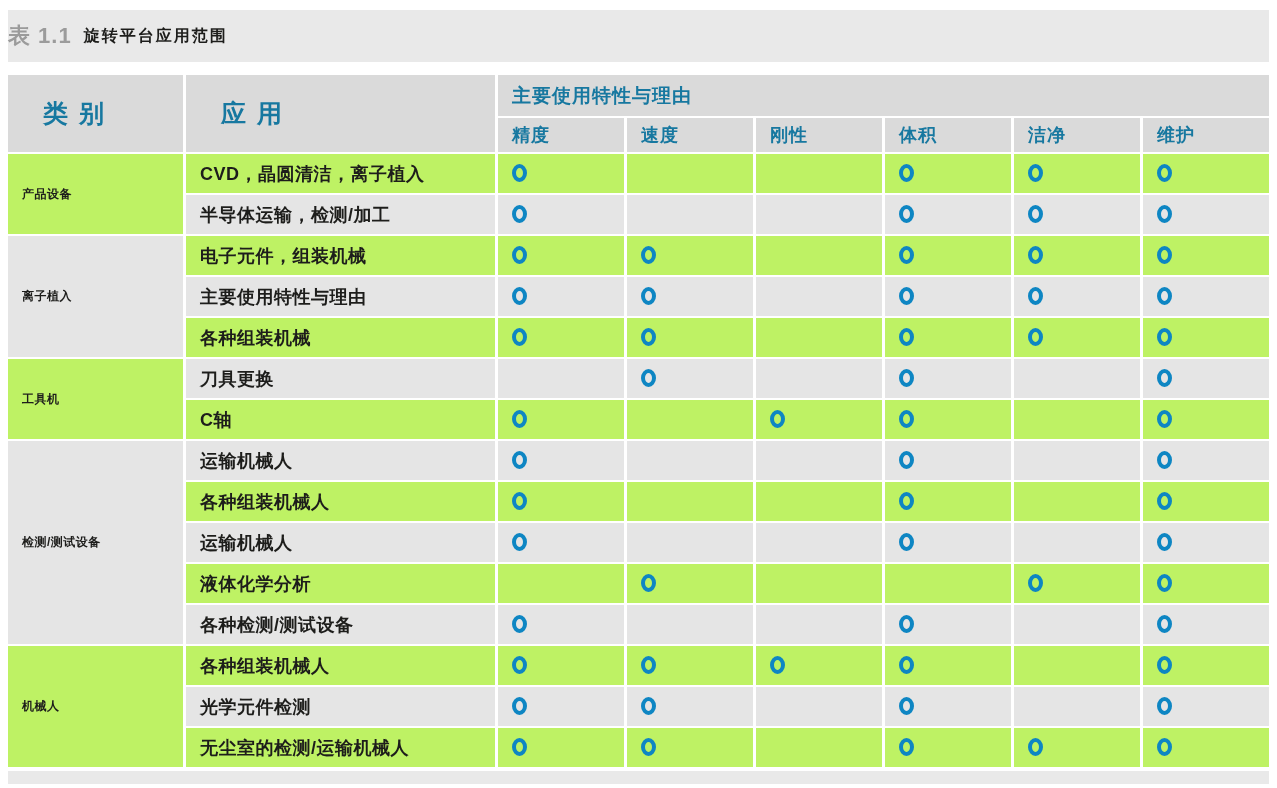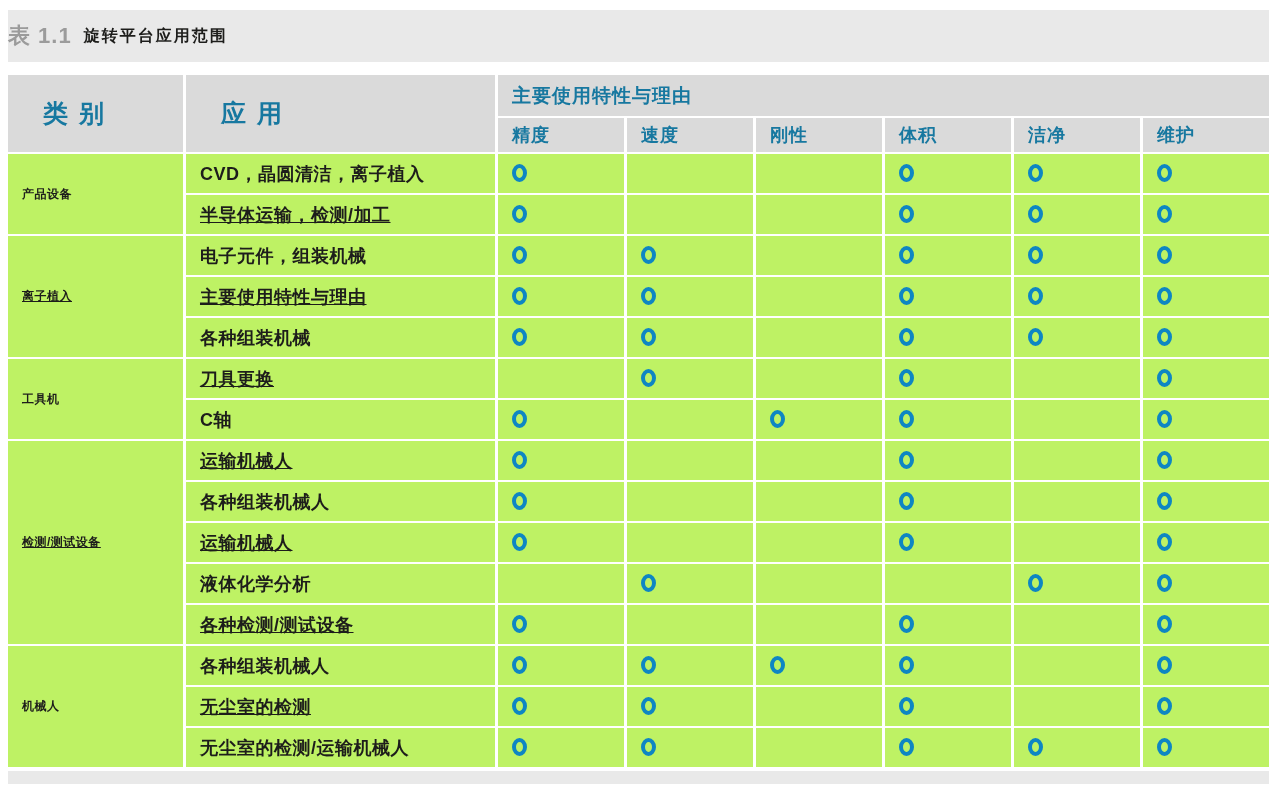--- a/index.html
+++ b/index.html
@@ -44,21 +44,21 @@
     color: #1778a0;
     font-weight: bold;
   }
   th.hdr-span   { height: 69px; font-size: 25px; letter-spacing: 2px; padding-left: 35px; }
   th.hdr-group  { height: 41px; font-size: 19px; letter-spacing: 1px; }
   th.hdr-sub    { height: 34px; font-size: 18px; letter-spacing: 1px; }
 
   td { height: 39px; font-size: 18px; color: #1d1d1b; letter-spacing: 0.5px; }
   td.cat { font-size: 12px; }
   .light { background: #bef264; }
-  .dark  { background: #bef264; text-decoration: underline; }
+  .dark  { background: #e5e5e5; }
 
   .ring {
     display: inline-block;
     width: 7px; height: 10px;
     border: 4px solid #0e86c3;
     border-radius: 50%;
     vertical-align: middle;
     margin-top: -2px;
   }
 
@@ -221,21 +221,21 @@
           <td class="cat light" rowspan="3">机械人</td>
           <td class="app light">各种组装机械人</td>
           <td class="feat light"><span class="ring"></span></td>
           <td class="feat light"><span class="ring"></span></td>
           <td class="feat light"><span class="ring"></span></td>
           <td class="feat light"><span class="ring"></span></td>
           <td class="feat light"></td>
           <td class="feat light"><span class="ring"></span></td>
         </tr>
         <tr>
-          <td class="app dark">无尘室的检测</td>
+          <td class="app dark">光学元件检测</td>
           <td class="feat dark"><span class="ring"></span></td>
           <td class="feat dark"><span class="ring"></span></td>
           <td class="feat dark"></td>
           <td class="feat dark"><span class="ring"></span></td>
           <td class="feat dark"></td>
           <td class="feat dark"><span class="ring"></span></td>
         </tr>
         <tr>
           <td class="app light">无尘室的检测/运输机械人</td>
           <td class="feat light"><span class="ring"></span></td>

